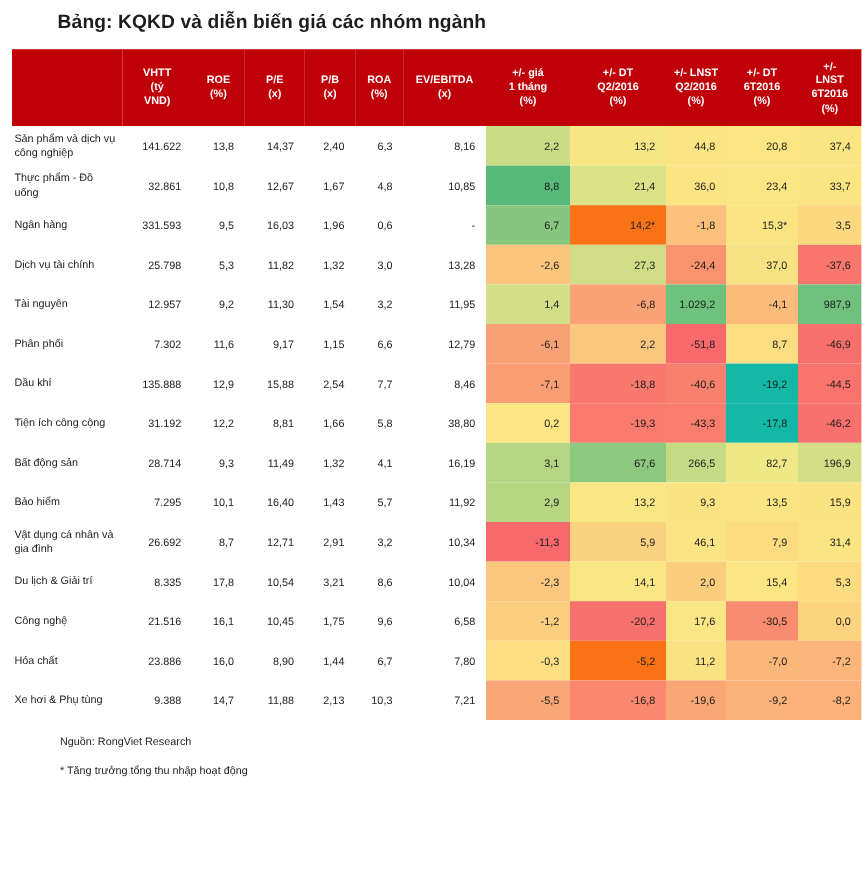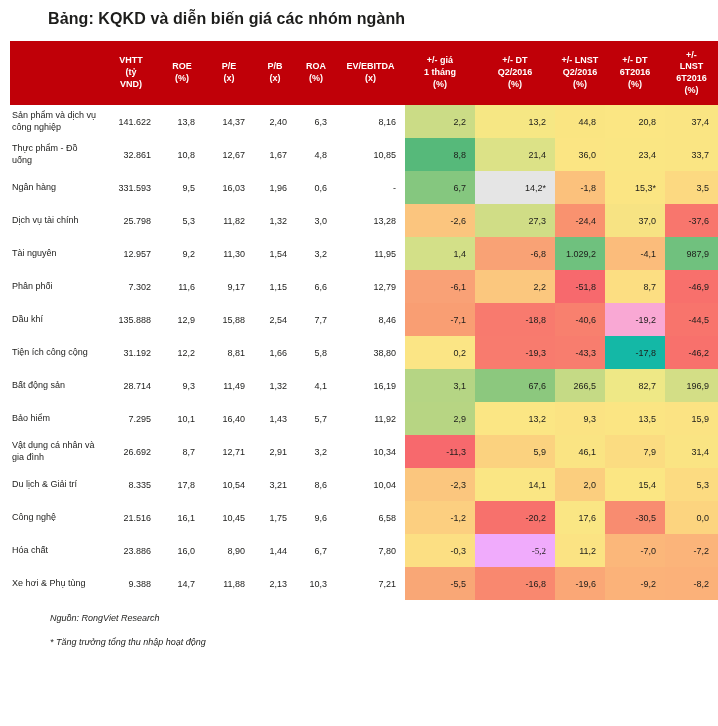--- a/index.html
+++ b/index.html
@@ -42,21 +42,20 @@
   }
   td.sector-cell {
     text-align: left;
     padding: 0 3px 0 2px;
     line-height: 1.25;
   }
   td.metric-cell { text-align: right; padding-right: 9px; }
   td.growth-cell { text-align: right; padding-right: 9px; }
   .footnote {
     margin-left: 50px;
-    font-style: italic;
     font-size: 9px;
     color: #1d1d1b;
   }
   .footnote.first { margin-top: 13px; }
   .footnote.second { margin-top: 14px; }
 </style>
 </head>
 <body>
 
 <div class="page-title">Bảng: KQKD và diễn biến giá các nhóm ngành</div>
@@ -141,21 +140,21 @@
       </tr>
       <tr>
         <td class="sector-cell">Ngân hàng</td>
         <td class="metric-cell">331.593</td>
         <td class="metric-cell">9,5</td>
         <td class="metric-cell">16,03</td>
         <td class="metric-cell">1,96</td>
         <td class="metric-cell">0,6</td>
         <td class="metric-cell">-</td>
         <td class="growth-cell" style="background: rgb(133, 199, 127);">6,7</td>
-        <td class="growth-cell" style="background: #e5e5e5;">14,2*</td>
+        <td class="growth-cell" style="background: #f97316;">14,2*</td>
         <td class="growth-cell" style="background: rgb(251, 193, 124);">-1,8</td>
         <td class="growth-cell" style="background: rgb(251, 229, 131);">15,3*</td>
         <td class="growth-cell" style="background: rgb(252, 217, 129);">3,5</td>
       </tr>
       <tr>
         <td class="sector-cell">Dịch vụ tài chính</td>
         <td class="metric-cell">25.798</td>
         <td class="metric-cell">5,3</td>
         <td class="metric-cell">11,82</td>
         <td class="metric-cell">1,32</td>
@@ -199,21 +198,21 @@
         <td class="sector-cell">Dầu khí</td>
         <td class="metric-cell">135.888</td>
         <td class="metric-cell">12,9</td>
         <td class="metric-cell">15,88</td>
         <td class="metric-cell">2,54</td>
         <td class="metric-cell">7,7</td>
         <td class="metric-cell">8,46</td>
         <td class="growth-cell" style="background: rgb(249, 158, 115);">-7,1</td>
         <td class="growth-cell" style="background: rgb(248, 122, 110);">-18,8</td>
         <td class="growth-cell" style="background: rgb(248, 128, 110);">-40,6</td>
-        <td class="growth-cell" style="background: #f9a8d4;">-19,2</td>
+        <td class="growth-cell" style="background: #14b8a6;">-19,2</td>
         <td class="growth-cell" style="background: rgb(248, 116, 108);">-44,5</td>
       </tr>
       <tr>
         <td class="sector-cell">Tiện ích công cộng</td>
         <td class="metric-cell">31.192</td>
         <td class="metric-cell">12,2</td>
         <td class="metric-cell">8,81</td>
         <td class="metric-cell">1,66</td>
         <td class="metric-cell">5,8</td>
         <td class="metric-cell">38,80</td>
@@ -295,21 +294,21 @@
       </tr>
       <tr>
         <td class="sector-cell">Hóa chất</td>
         <td class="metric-cell">23.886</td>
         <td class="metric-cell">16,0</td>
         <td class="metric-cell">8,90</td>
         <td class="metric-cell">1,44</td>
         <td class="metric-cell">6,7</td>
         <td class="metric-cell">7,80</td>
         <td class="growth-cell" style="background: rgb(252, 223, 131);">-0,3</td>
-        <td class="growth-cell" style="background: #f0abfc; font-family: Liberation Serif, serif;">-5,2</td>
+        <td class="growth-cell" style="background: #f97316;">-5,2</td>
         <td class="growth-cell" style="background: rgb(251, 227, 131);">11,2</td>
         <td class="growth-cell" style="background: rgb(251, 183, 122);">-7,0</td>
         <td class="growth-cell" style="background: rgb(251, 180, 122);">-7,2</td>
       </tr>
       <tr>
         <td class="sector-cell">Xe hơi &amp; Phụ tùng</td>
         <td class="metric-cell">9.388</td>
         <td class="metric-cell">14,7</td>
         <td class="metric-cell">11,88</td>
         <td class="metric-cell">2,13</td>

